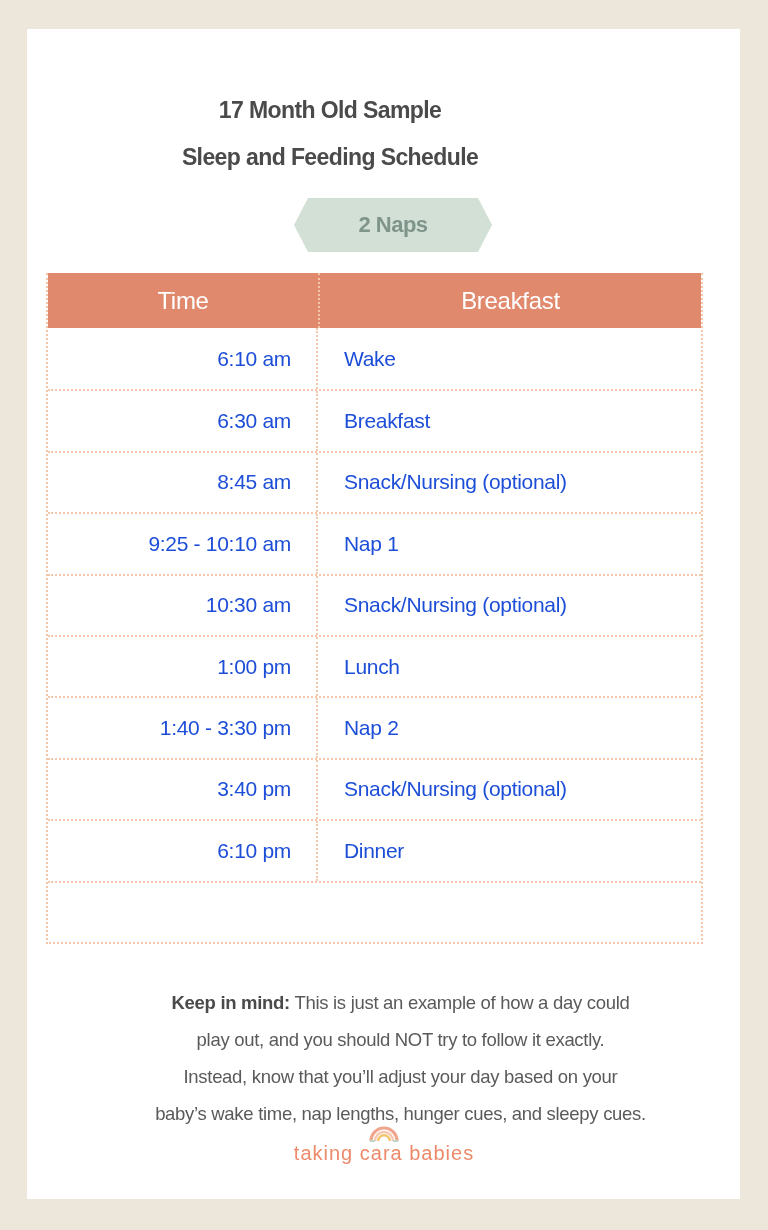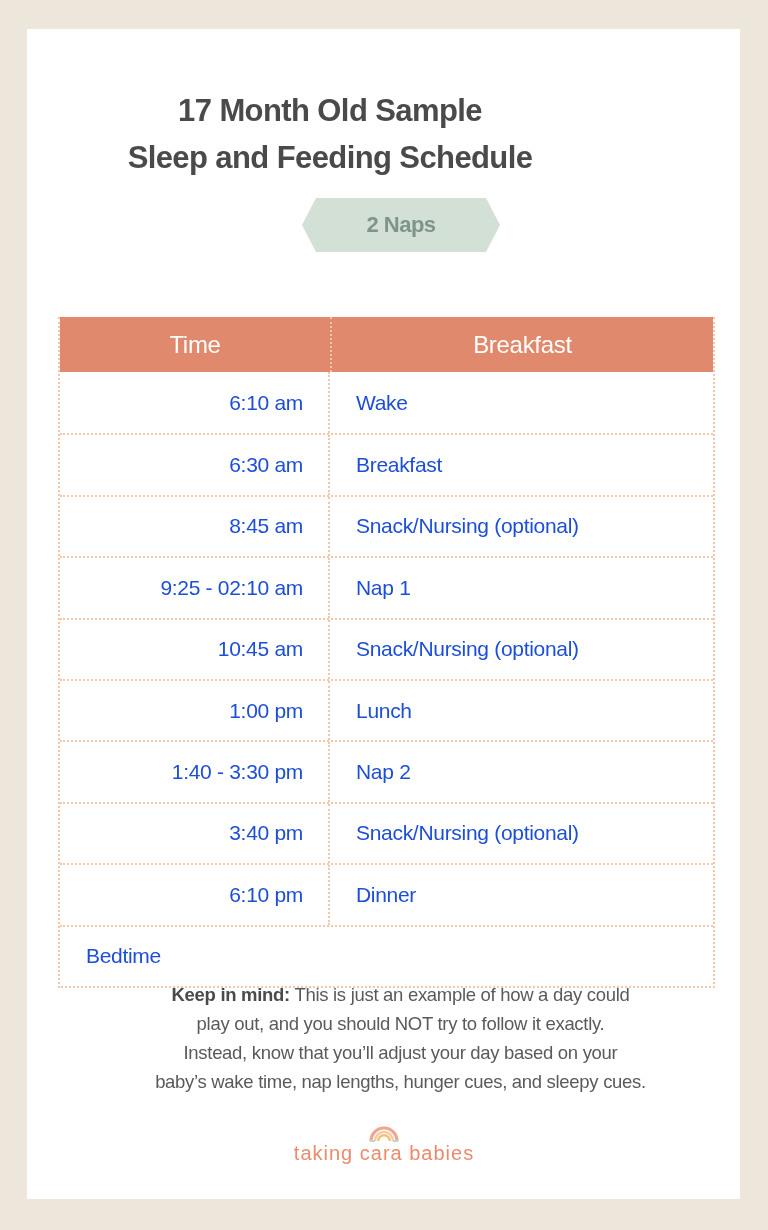--- a/index.html
+++ b/index.html
@@ -23,54 +23,53 @@
       background: #ffffff;
     }
     .title {
       position: absolute;
       left: 0;
       top: 87px;
       width: 660px;
       text-align: center;
       color: #4a4a4a;
       font-weight: bold;
-      font-size: 31px;
+      font-size: 23px;
       line-height: 47px;
       letter-spacing: -0.6px;
       margin: 0;
     }
     .title span { display: block; }
     .badge {
       position: absolute;
-      left: 302px;
+      left: 294px;
       top: 198px;
       width: 198px;
       height: 54px;
       background: #d3e0d5;
       clip-path: polygon(14px 0, 184px 0, 198px 27px, 184px 54px, 14px 54px, 0 27px);
       display: flex;
       align-items: center;
       justify-content: center;
     }
     .badge-label {
       color: #7f958c;
       font-weight: bold;
       font-size: 22px;
       letter-spacing: -0.5px;
     }
     .table {
       position: absolute;
-      left: 58px;
+      left: 46px;
       top: 273px;
       width: 657px;
       border-left: 2px dotted #f4c7aa;
       border-right: 2px dotted #f4c7aa;
       border-bottom: 2px dotted #f4c7aa;
       box-sizing: border-box;
-      margin-top: 44px;
     }
     .thead {
       display: flex;
       height: 55px;
       background: #e0896c;
     }
     .th {
       color: #ffffff;
       font-size: 24px;
       display: flex;
@@ -108,21 +107,21 @@
       position: absolute;
       left: 0;
       top: 980px;
       width: 768px;
       text-align: center;
       color: #5a5a5a;
       font-size: 18.5px;
       line-height: 29px;
       letter-spacing: -0.3px;
     }
-    .note p { margin: 0; padding-left: 33px; }
+    .note p { margin: 8px; padding-left: 33px; }
     .note b { color: #4a4a4a; }
     .logo {
       position: absolute;
       left: 0;
       top: 1124px;
       width: 768px;
       text-align: center;
     }
     .rainbow {
       display: block;
@@ -164,45 +163,44 @@
     </div>
     <div class="row">
       <div class="td col-time">6:30 am</div>
       <div class="td col-act">Breakfast</div>
     </div>
     <div class="row">
       <div class="td col-time">8:45 am</div>
       <div class="td col-act">Snack/Nursing (optional)</div>
     </div>
     <div class="row">
-      <div class="td col-time">9:25 - 02:10 am</div>
+      <div class="td col-time">9:25 - 10:10 am</div>
       <div class="td col-act">Nap 1</div>
     </div>
     <div class="row">
-      <div class="td col-time">10:45 am</div>
+      <div class="td col-time">10:30 am</div>
       <div class="td col-act">Snack/Nursing (optional)</div>
     </div>
     <div class="row">
       <div class="td col-time">1:00 pm</div>
       <div class="td col-act">Lunch</div>
     </div>
     <div class="row">
       <div class="td col-time">1:40 - 3:30 pm</div>
       <div class="td col-act">Nap 2</div>
     </div>
     <div class="row">
       <div class="td col-time">3:40 pm</div>
       <div class="td col-act">Snack/Nursing (optional)</div>
     </div>
     <div class="row">
       <div class="td col-time">6:10 pm</div>
       <div class="td col-act">Dinner</div>
     </div>
     <div class="row">
-      <div class="td col-act">Bedtime</div>
     </div>
   </div>
 </div>
 
 <div class="note">
   <p><b>Keep in mind:</b><span> This is just an example of how a day could</span></p>
   <p>play out, and you should NOT try to follow it exactly.</p>
   <p>Instead, know that you’ll adjust your day based on your</p>
   <p>baby’s wake time, nap lengths, hunger cues, and sleepy cues.</p>
 </div>

